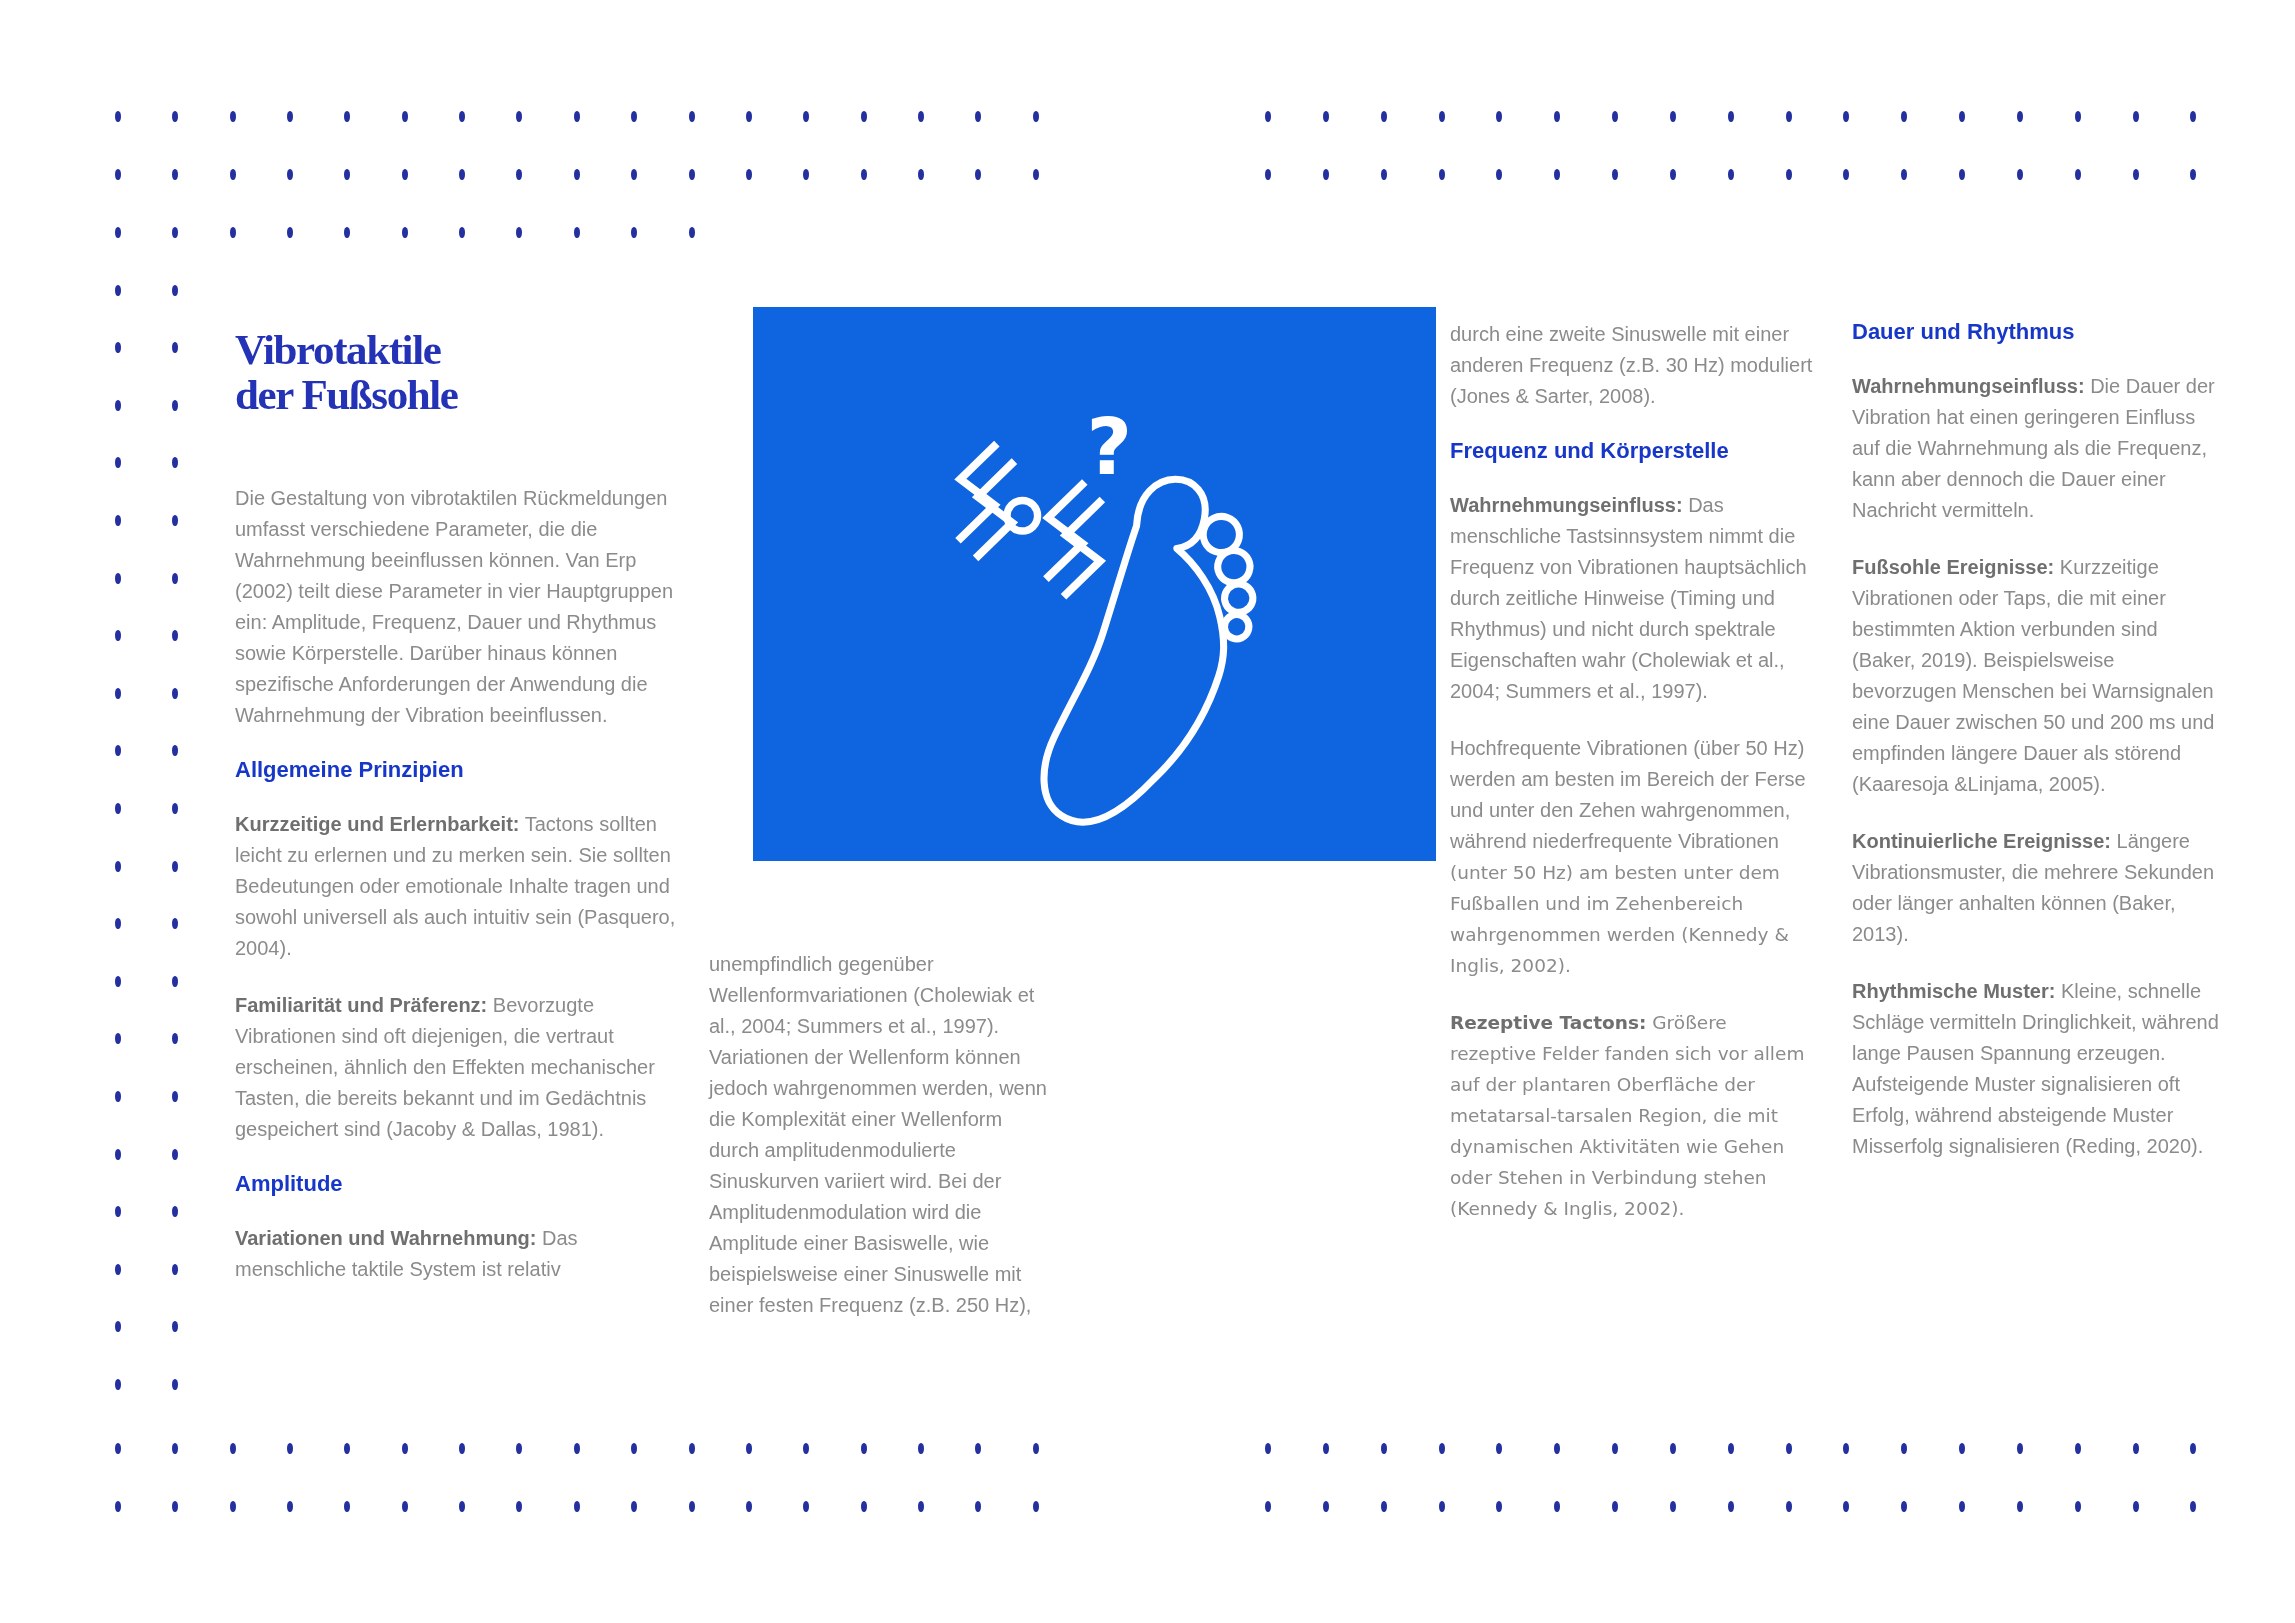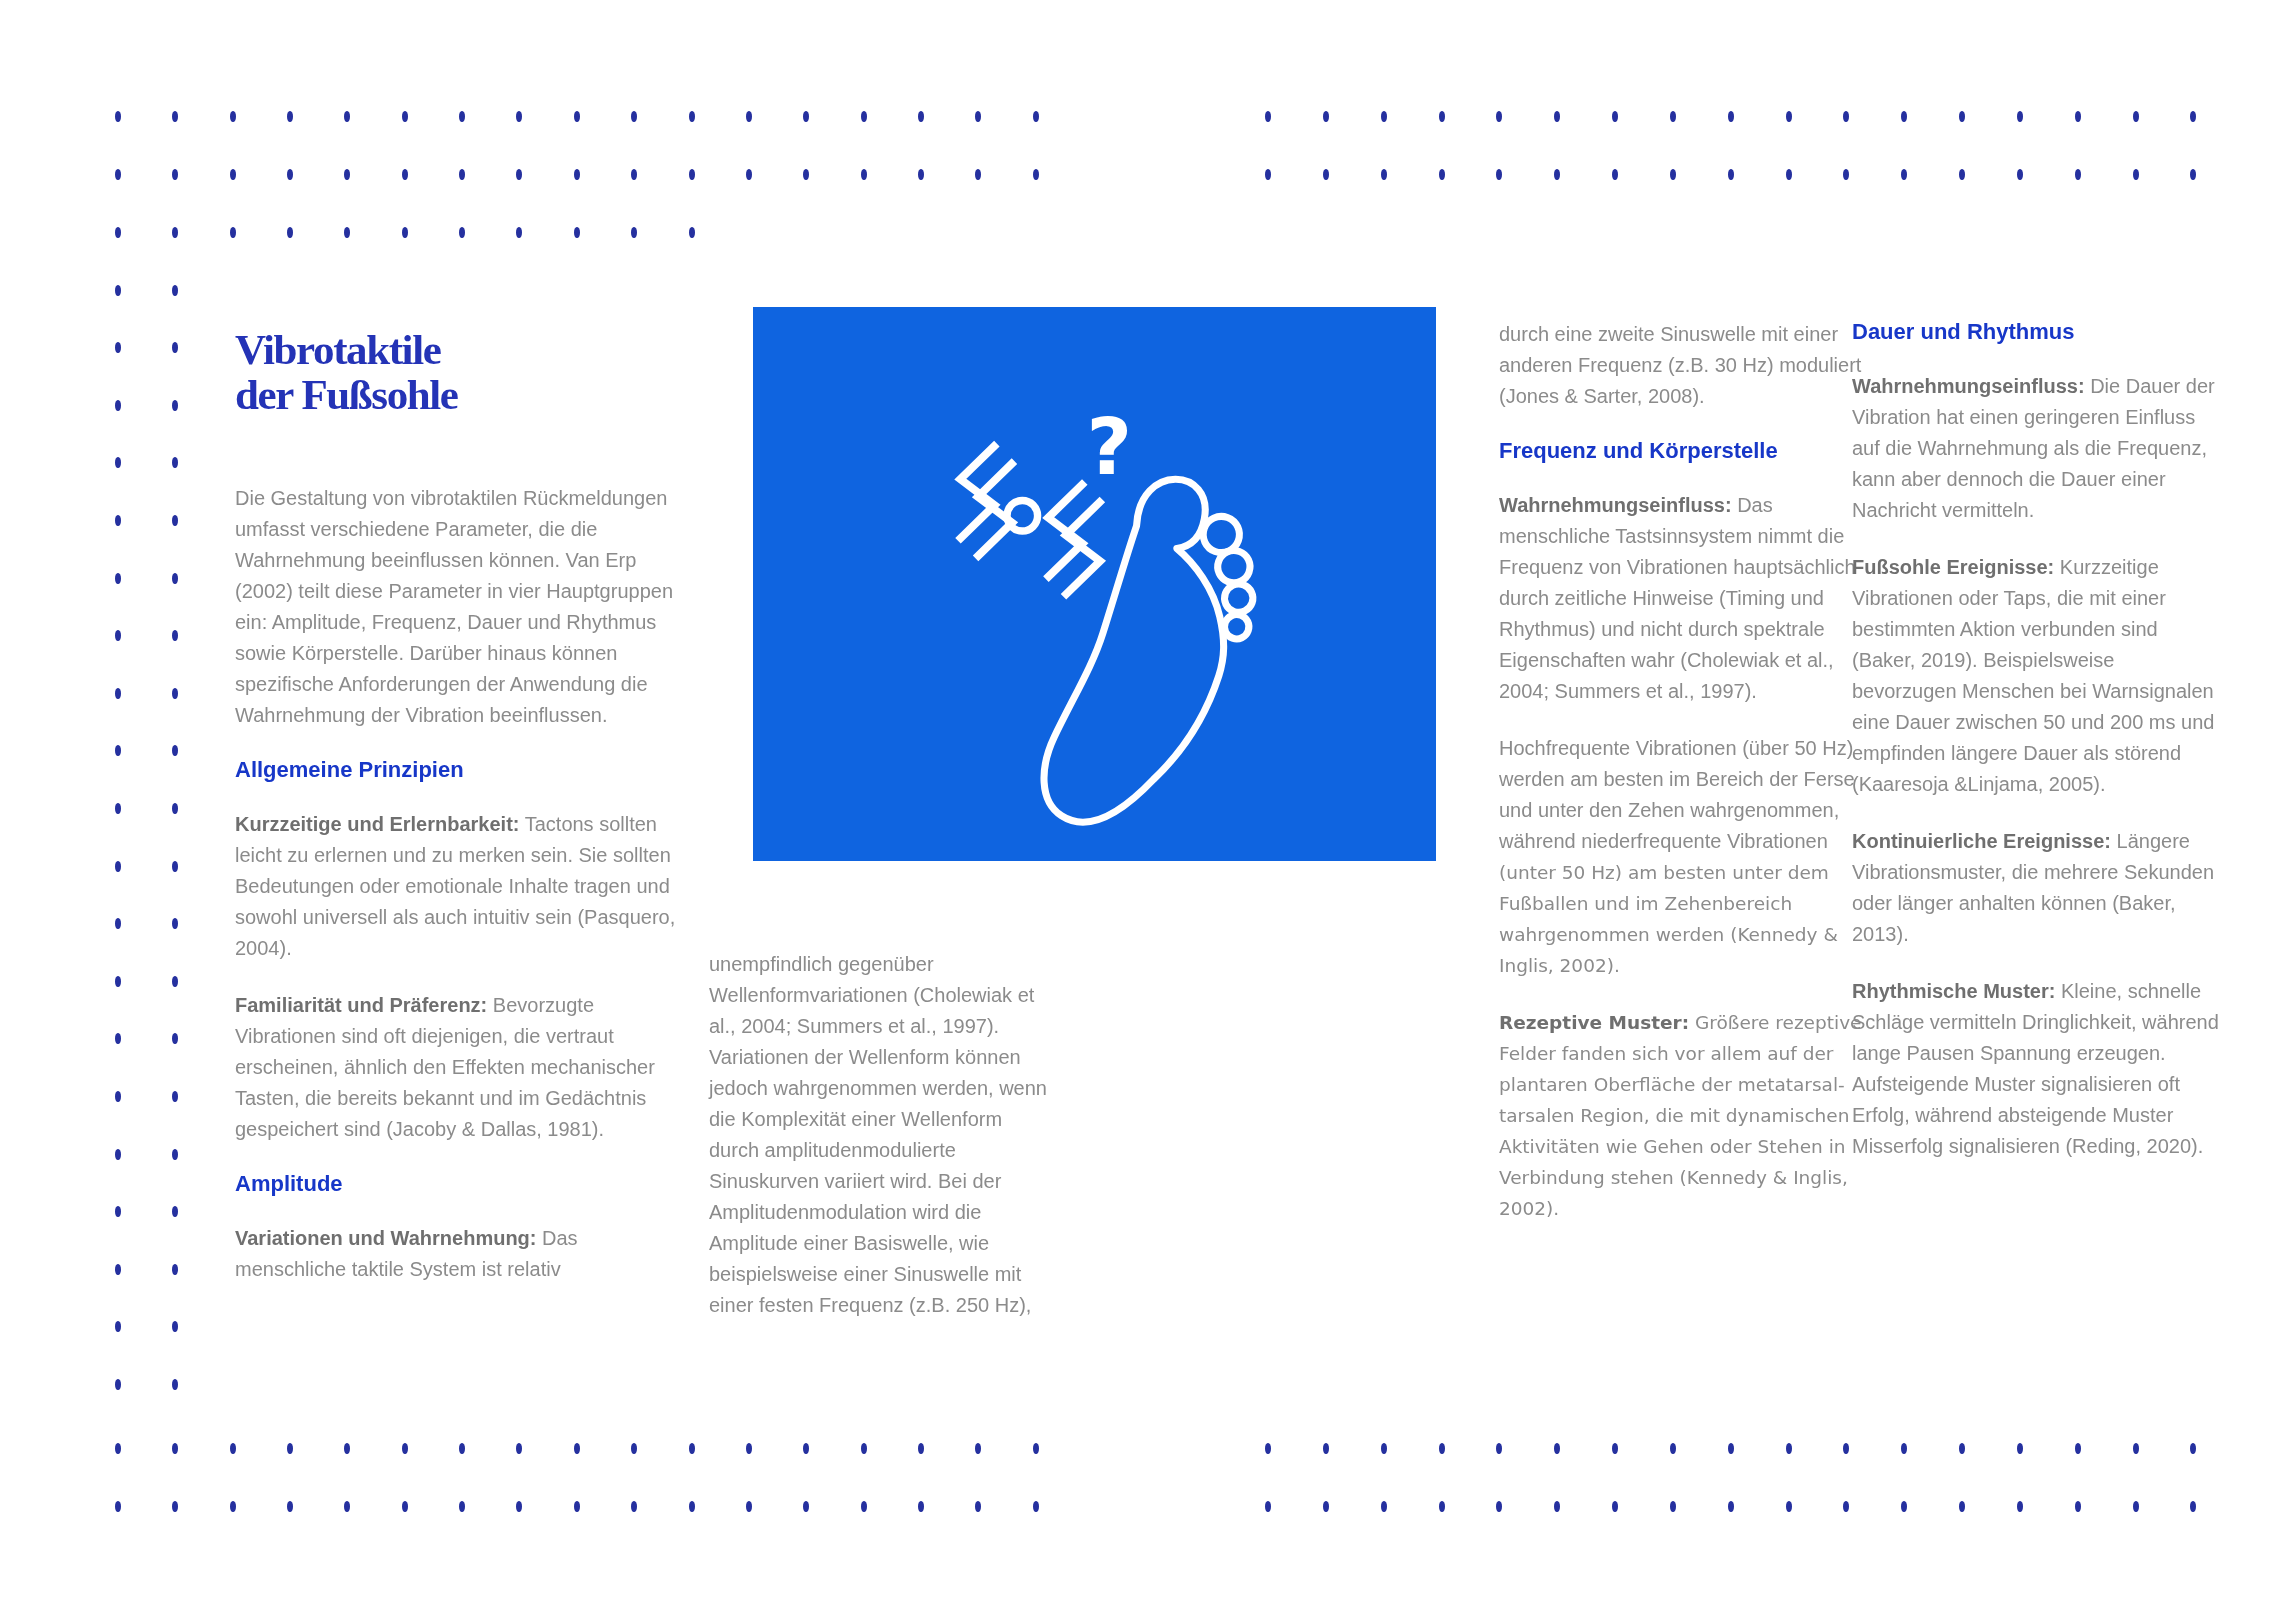--- a/index.html
+++ b/index.html
@@ -12,21 +12,21 @@
   .body{font-size:20px;line-height:31px;color:#8b8b8b;margin:0 0 26px 0;}
   .body strong{color:#6f6f6f;font-weight:bold;}
   .sec{font-size:22px;line-height:26px;color:#1737c8;margin:16.7px 0 26px 0;font-weight:bold;
        font-family:"Liberation Sans",sans-serif;}
   .intro{margin-top:66px;}
   .wide{font-family:"DejaVu Sans",sans-serif;font-size:18.5px;}
   .wide strong{font-family:"DejaVu Sans",sans-serif;}
   #col1{left:235px;top:327px;width:451px;}
   #imgbox{position:absolute;left:753px;top:307px;width:683px;height:554px;background:#0f64e0;}
   #col2{left:709px;top:949px;width:346px;}
-  #col3{left:1499px;top:307px;width:368px;}
+  #col3{left:1450px;top:307px;width:368px;}
   #col4{left:1852px;top:307px;width:372px;}
   #col3 .first{margin-top:12px;}
   #col4 .sec{margin-top:12px;}
   .m0{margin-top:0;}
 </style>
 </head>
 <body>
 
 <div class="page">
 
@@ -271,21 +271,21 @@
 
   <div class="col" id="col2">
     <p class="body m0">unempfindlich gegenüber Wellenformvariationen (Cholewiak et al., 2004; Summers et al., 1997). Variationen der Wellenform können jedoch wahrgenommen werden, wenn die Komplexität einer Wellenform durch amplitudenmodulierte Sinuskurven variiert wird. Bei der Amplitudenmodulation wird die Amplitude einer Basiswelle, wie beispielsweise einer Sinuswelle mit einer festen Frequenz (z.B. 250 Hz),</p>
   </div>
 
   <div class="col" id="col3">
     <p class="body first">durch eine zweite Sinuswelle mit einer anderen Frequenz (z.B. 30 Hz) moduliert (Jones &amp; Sarter, 2008).</p>
     <div class="sec">Frequenz und Körperstelle</div>
     <p class="body"><strong>Wahrnehmungseinfluss:</strong><span> Das menschliche Tastsinnsystem nimmt die Frequenz von Vibrationen hauptsächlich durch zeitliche Hinweise (Timing und Rhythmus) und nicht durch spektrale Eigenschaften wahr (Cholewiak et al., 2004; Summers et al., 1997).</span></p>
     <p class="body"><span>Hochfrequente Vibrationen (über 50 Hz) werden am besten im Bereich der Ferse und unter den Zehen wahrgenommen, während niederfrequente Vibrationen </span><span class="wide">(unter 50 Hz) am besten unter dem Fußballen und im Zehenbereich wahrgenommen werden (Kennedy &amp; Inglis, 2002).</span></p>
-    <p class="body wide"><strong>Rezeptive Muster:</strong><span> Größere rezeptive Felder fanden sich vor allem auf der plantaren Oberfläche der metatarsal-tarsalen Region, die mit dynamischen Aktivitäten wie Gehen oder Stehen in Verbindung stehen (Kennedy &amp; Inglis, 2002).</span></p>
+    <p class="body wide"><strong>Rezeptive Tactons:</strong><span> Größere rezeptive Felder fanden sich vor allem auf der plantaren Oberfläche der metatarsal-tarsalen Region, die mit dynamischen Aktivitäten wie Gehen oder Stehen in Verbindung stehen (Kennedy &amp; Inglis, 2002).</span></p>
   </div>
 
   <div class="col" id="col4">
     <div class="sec">Dauer und Rhythmus</div>
     <p class="body"><strong>Wahrnehmungseinfluss:</strong><span> Die Dauer der Vibration hat einen geringeren Einfluss auf die Wahrnehmung als die Frequenz, kann aber dennoch die Dauer einer Nachricht vermitteln.</span></p>
     <p class="body"><strong>Fußsohle Ereignisse:</strong><span> Kurzzeitige Vibrationen oder Taps, die mit einer bestimmten Aktion verbunden sind (Baker, 2019). Beispielsweise bevorzugen Menschen bei Warnsignalen eine Dauer zwischen 50 und 200 ms und empfinden längere Dauer als störend (Kaaresoja &amp;Linjama, 2005).</span></p>
     <p class="body"><strong>Kontinuierliche Ereignisse:</strong><span> Längere Vibrationsmuster, die mehrere Sekunden oder länger anhalten können (Baker, 2013).</span></p>
     <p class="body"><strong>Rhythmische Muster:</strong><span> Kleine, schnelle Schläge vermitteln Dringlichkeit, während lange Pausen Spannung erzeugen. Aufsteigende Muster signalisieren oft Erfolg, während absteigende Muster Misserfolg signalisieren (Reding, 2020).</span></p>
   </div>
 

